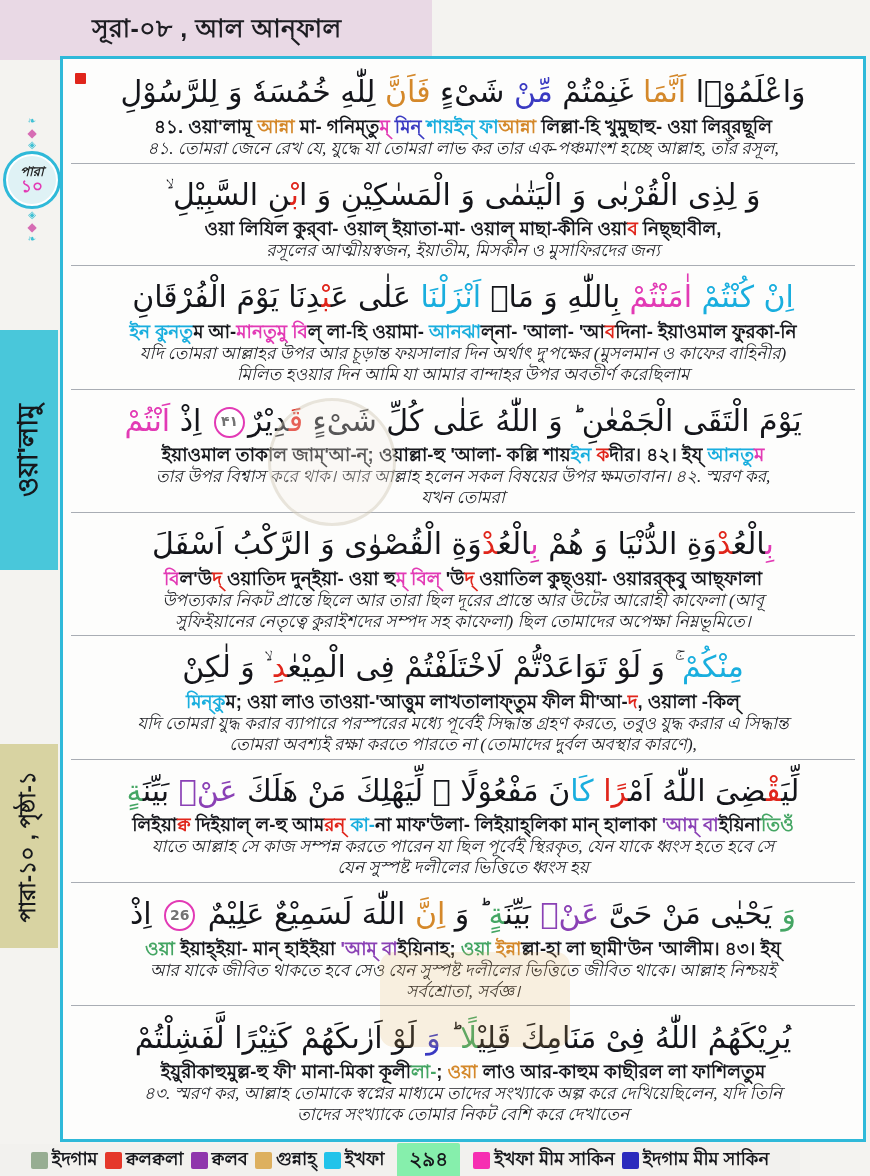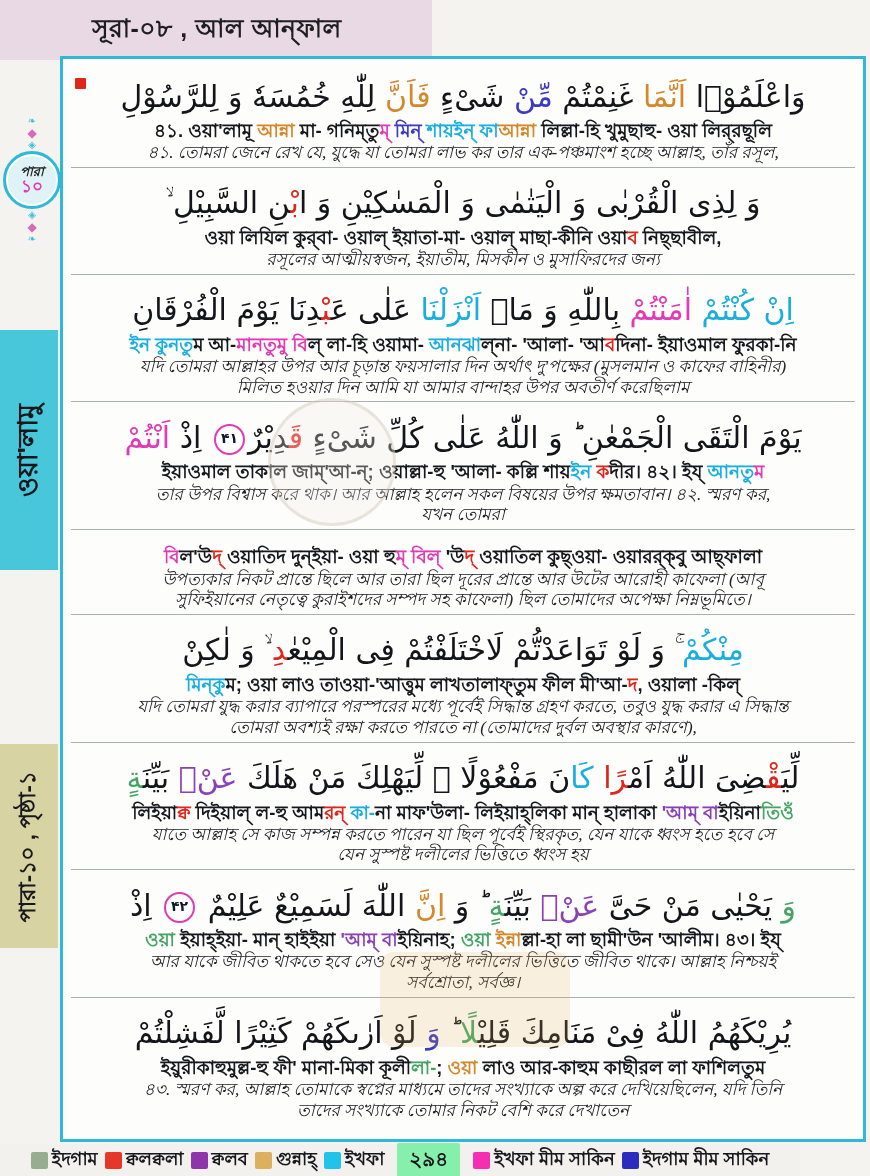--- a/index.html
+++ b/index.html
@@ -76,21 +76,21 @@
   .c-orange{color:#d4882a;}
   .c-cyan{color:#19aede;}
   .c-magenta{color:#e23ab5;}
   .c-red{color:#e0251b;}
   .c-blue{color:#3a3ac2;}
   .c-purple{color:#8a41b5;}
   .c-green{color:#44a563;}
   .verse-circle{
     display:inline-flex;align-items:center;justify-content:center;
     width:27px;height:27px;border-radius:50%;
-    border:2.5px solid #e23ab5;color:#0f172a;background:#fff;
+    border:2.5px solid #e23ab5;color:#737373;background:#fff;
     font-size:14px;font-weight:700;vertical-align:middle;margin:0 3px;
   }
   .ruku-marker{
     position:absolute;left:4px;top:4px;width:11px;height:11px;background:#e0251b;border-radius:1px;
   }
   
   .watermark-seal{
     position:absolute;left:268px;top:398px;width:122px;height:122px;border-radius:50%;
     border:3px solid rgba(190,180,155,.30);background:rgba(245,240,228,.30);pointer-events:none;
   }
@@ -161,41 +161,42 @@
       </div>
 
   <div class="block">
     <div class="arabic" dir="rtl"><span>یَوْمَ الْتَقَی الْجَمْعٰنِ ؕ وَ اللّٰهُ عَلٰی كُلِّ شَیْءٍ </span><span class="c-red">قَ</span><span>دِیْرٌ</span><span class="verse-circle">۴۱</span><span> اِذْ </span><span class="c-magenta">اَنْتُمْ</span></div>
     <div class="translit"><span>ইয়াওমাল তাকাল জাম্‌'আ-ন্; ওয়াল্লা-হু 'আলা- কল্লি শায়</span><span class="c-cyan">ইন</span><span> </span><span class="c-red">ক</span><span>দীর। ৪২। ইয্ </span><span class="c-cyan">আনতু</span><span class="c-magenta">ম</span></div>
     <div class="trans">তার উপর বিশ্বাস করে থাক। আর আল্লাহ হলেন সকল বিষয়ের উপর ক্ষমতাবান। ৪২. স্মরণ কর,</div>
   <div class="trans">যখন তোমরা</div>
       </div>
 
   <div class="block">
+    <div class="arabic" dir="rtl"><span class="c-magenta">بِ</span><span>الْعُ</span><span class="c-red">دْ</span><span>وَةِ الدُّنْیَا وَ هُمْ </span><span class="c-magenta">بِ</span><span>الْعُ</span><span class="c-red">دْ</span><span>وَةِ الْقُصْوٰی وَ الرَّكْبُ اَسْفَلَ</span></div>
     <div class="translit"><span class="c-magenta">বি</span><span>ল'উ</span><span class="c-red">দ্</span><span> ওয়াতিদ দুন্‌ইয়া- ওয়া হু</span><span class="c-magenta">ম্ বিল্</span><span> 'উ</span><span class="c-red">দ্</span><span> ওয়াতিল কুছ্‌ওয়া- ওয়ারর্‌ক্‌বু আছ্‌ফালা</span></div>
     <div class="trans">উপত্যকার নিকট প্রান্তে ছিলে আর তারা ছিল দূরের প্রান্তে আর উটের আরোহী কাফেলা (আবূ</div>
   <div class="trans">সুফিইয়ানের নেতৃত্বে কুরাইশদের সম্পদ সহ কাফেলা) ছিল তোমাদের অপেক্ষা নিম্নভূমিতে।</div>
       </div>
 
   <div class="block">
     <div class="arabic" dir="rtl"><span class="c-cyan">مِنْكُمْ</span><span> ۚ وَ لَوْ تَوَاعَدْتُّمْ لَاخْتَلَفْتُمْ فِی الْمِیْعٰ</span><span class="c-red">دِ</span><span> ۙ وَ لٰكِنْ</span></div>
     <div class="translit"><span class="c-cyan">মিন্‌কু</span><span>ম; ওয়া লাও তাওয়া-'আত্তুম লাখতালাফ্‌তুম ফীল মী'আ-</span><span class="c-red">দ</span><span>, ওয়ালা -কিল্</span></div>
     <div class="trans">যদি তোমরা যুদ্ধ করার ব্যাপারে পরস্পরের মধ্যে পূর্বেই সিদ্ধান্ত গ্রহণ করতে, তবুও যুদ্ধ করার এ সিদ্ধান্ত</div>
   <div class="trans">তোমরা অবশ্যই রক্ষা করতে পারতে না (তোমাদের দুর্বল অবস্থার কারণে),</div>
       </div>
 
   <div class="block">
     <div class="arabic" dir="rtl"><span>لِّیَ</span><span class="c-red">قْ</span><span>ضِیَ اللّٰهُ اَمْ</span><span class="c-red">رًا</span><span> </span><span class="c-cyan">كَا</span><span>نَ مَفْعُوْلًا ۙ لِّیَهْلِكَ مَنْ هَلَكَ </span><span class="c-purple">عَنْۢ</span><span> بَیِّنَ</span><span class="c-green">ةٍ</span></div>
     <div class="translit"><span>লিইয়া</span><span class="c-red">ক্ব</span><span> দিইয়াল্ ল-হু আম</span><span class="c-red">রন্</span><span> </span><span class="c-cyan">কা-</span><span>না মাফ'উলা- লিইয়াহ্‌লিকা মান্ হালাকা </span><span class="c-purple">'আম্ বা</span><span>ইয়িনা</span><span class="c-green">তিওঁ</span></div>
     <div class="trans">যাতে আল্লাহ সে কাজ সম্পন্ন করতে পারেন যা ছিল পূর্বেই স্থিরকৃত, যেন যাকে ধ্বংস হতে হবে সে</div>
   <div class="trans">যেন সুস্পষ্ট দলীলের ভিত্তিতে ধ্বংস হয়</div>
       </div>
 
   <div class="block">
-    <div class="arabic" dir="rtl"><span class="c-green">وَ</span><span> یَحْیٰی مَنْ حَیَّ </span><span class="c-purple">عَنْۢ</span><span> بَیِّنَ</span><span class="c-green">ةٍ</span><span> ؕ وَ </span><span class="c-orange">اِنَّ</span><span> اللّٰهَ لَسَمِیْعٌ عَلِیْمٌ </span><span class="verse-circle">۴۲</span><span> اِذْ</span></div>
+    <div class="arabic" dir="rtl"><span class="c-green">وَ</span><span> یَحْیٰی مَنْ حَیَّ </span><span class="c-purple">عَنْۢ</span><span> بَیِّنَ</span><span class="c-green">ةٍ</span><span> ؕ وَ </span><span class="c-orange">اِنَّ</span><span> اللّٰهَ لَسَمِیْعٌ عَلِیْمٌ </span><span class="verse-circle">26</span><span> اِذْ</span></div>
     <div class="translit"><span class="c-green">ওয়া</span><span> ইয়াহ্‌ইয়া- মান্ হাইইয়া </span><span class="c-purple">'আম্ বা</span><span>ইয়িনাহ; </span><span class="c-green">ওয়া </span><span class="c-orange">ইন্না</span><span>ল্লা-হা লা ছামী'উন 'আলীম। ৪৩। ইয্</span></div>
     <div class="trans">আর যাকে জীবিত থাকতে হবে সেও যেন সুস্পষ্ট দলীলের ভিত্তিতে জীবিত থাকে। আল্লাহ নিশ্চয়ই</div>
   <div class="trans">সর্বশ্রোতা, সর্বজ্ঞ।</div>
       </div>
 
   <div class="block">
     <div class="arabic" dir="rtl"><span>یُرِیْكَهُمُ اللّٰهُ فِیْ مَنَامِكَ قَلِیْ</span><span class="c-green">لًا</span><span> ؕ </span><span class="c-blue">وَ</span><span> لَوْ اَرٰىكَهُمْ كَثِیْرًا لَّفَشِلْتُمْ</span></div>
     <div class="translit"><span>ইয়ুরীকাহুমুল্ল-হু ফী' মানা-মিকা কূলী</span><span class="c-green">লা-</span><span>; </span><span class="c-orange">ওয়া</span><span> লাও আর-কাহুম কাছীরল লা ফাশিলতুম</span></div>
     <div class="trans">৪৩. স্মরণ কর, আল্লাহ তোমাকে স্বপ্নের মাধ্যমে তাদের সংখ্যাকে অল্প করে দেখিয়েছিলেন, যদি তিনি</div>
   <div class="trans">তাদের সংখ্যাকে তোমার নিকট বেশি করে দেখাতেন</div>

